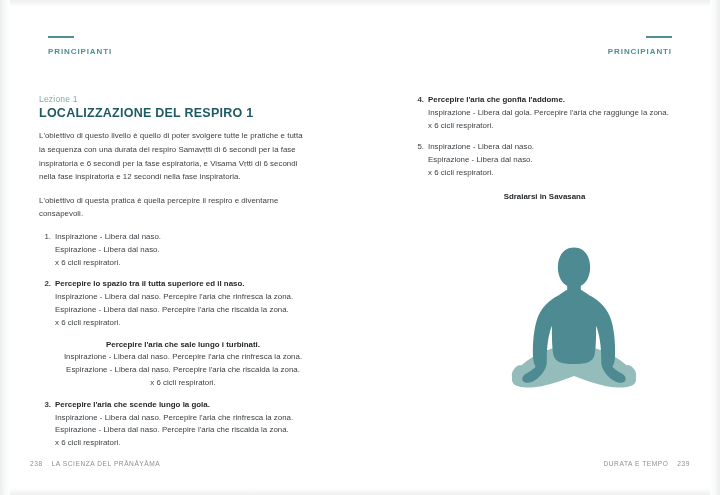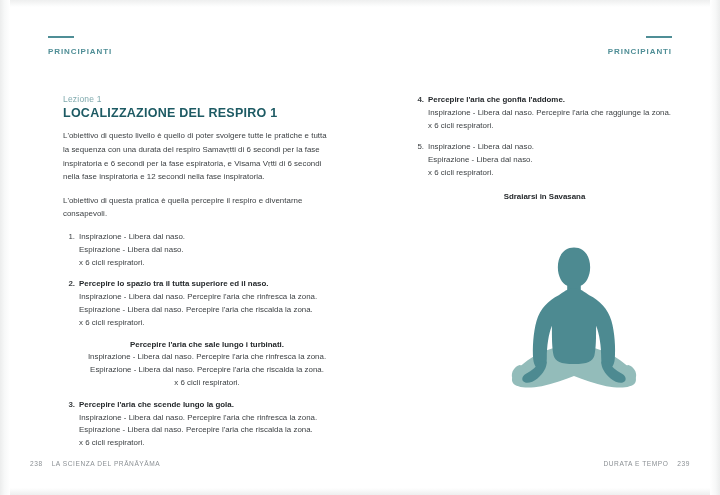--- a/index.html
+++ b/index.html
@@ -75,21 +75,21 @@
     color: #4f8e96;
     white-space: nowrap;
   }
 
   
   .col {
     position: absolute;
     top: 94px;
     width: 272px;
   }
-  .col.left  { left: 63px; }
+  .col.left  { left: 39px; }
   .col.right { left: 412px; width: 265px; }
 
   .eyebrow {
     font-size: 8.5px;
     color: #7fa9ad;
     letter-spacing: 0.2px;
     margin: 0 0 2px 0;
   }
 
   .chapter-title {
@@ -250,21 +250,21 @@
     </ol>
   </div>
 
   <div class="col right">
 
     <ol class="steps right-col">
 
       <li class="step bold-num">
         <span class="num">4.</span>
         <div class="step-line lead">Percepire l'aria che gonfia l'addome.</div>
-        <div class="step-line">Inspirazione - Libera dal naso. Percepire l'aria che raggiunge la zona.</div>
+        <div class="step-line">Inspirazione - Libera dal gola. Percepire l'aria che raggiunge la zona.</div>
         <div class="step-line">x 6 cicli respiratori.</div>
       </li>
 
       <li class="step">
         <span class="num">5.</span>
         <div class="step-line">Inspirazione - Libera dal naso.</div>
         <div class="step-line">Espirazione - Libera dal naso.</div>
         <div class="step-line">x 6 cicli respiratori.</div>
       </li>
 

